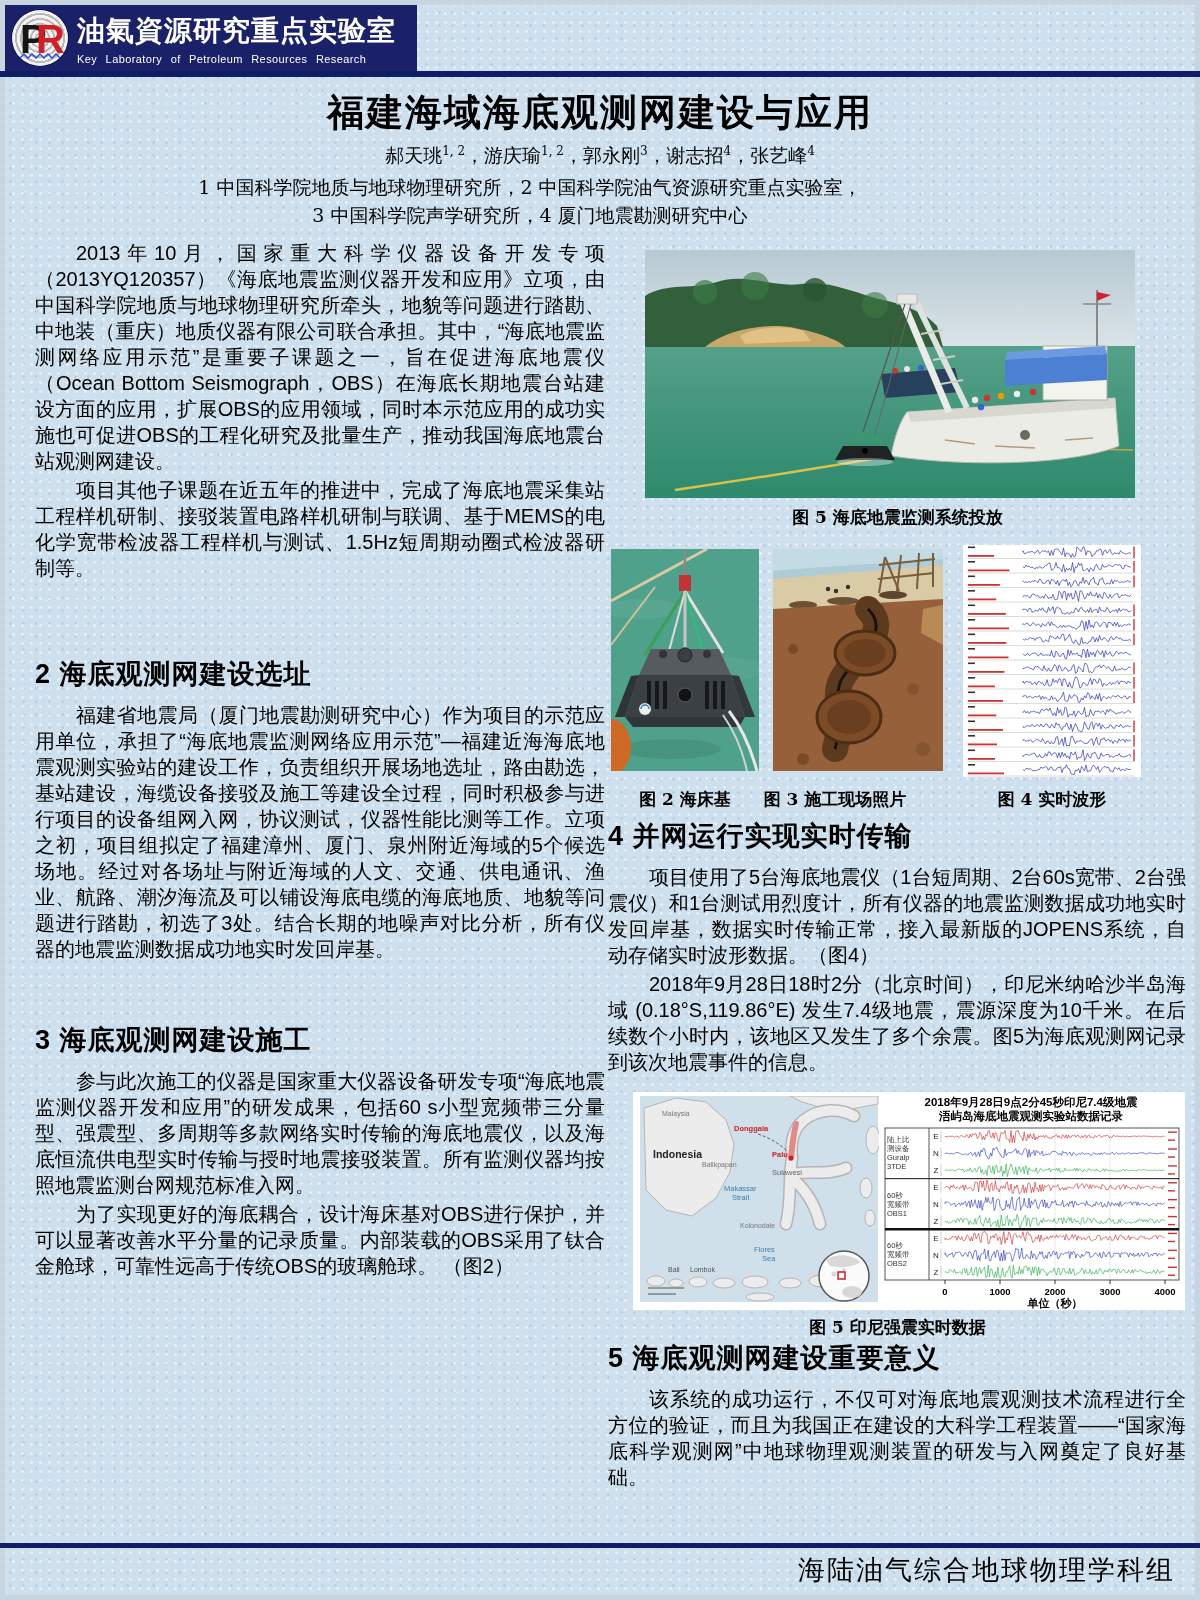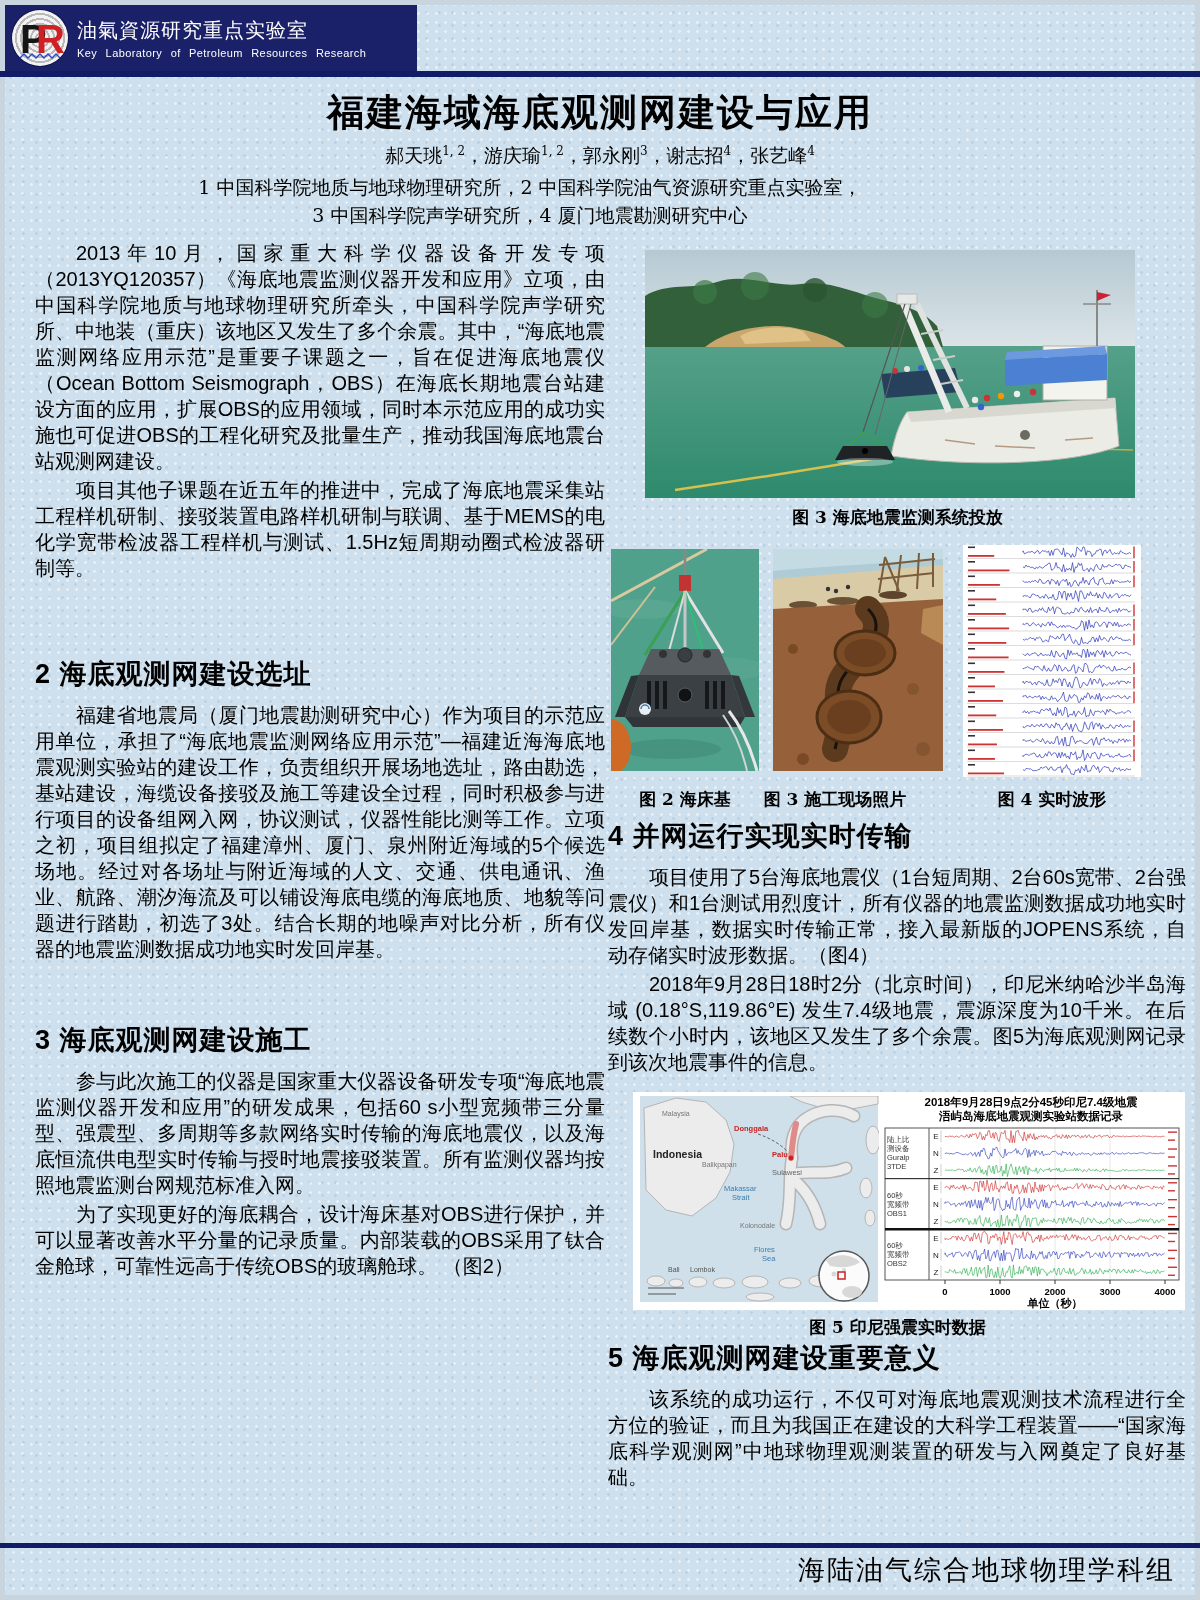--- a/index.html
+++ b/index.html
@@ -16,21 +16,21 @@
   .frame{position:absolute;inset:0;border:5px solid #c9d5de;pointer-events:none;}
   
   .banner{position:absolute;left:5px;top:5px;width:412px;height:66px;background:#1b2168;display:flex;align-items:center;}
   .logo{width:56px;height:56px;border-radius:50%;margin-left:7px;position:relative;flex:none;
         background:repeating-radial-gradient(circle at 50% 50%, #f2f2f2 0 3px, #b9b9b9 3px 5px);
         box-shadow:0 0 0 1px #0d1550;}
   .logo .lp{position:absolute;left:8px;top:1px;font-size:40px;font-weight:bold;color:#151515;line-height:56px;}
   .logo .lr{position:absolute;left:24px;top:1px;font-size:40px;font-weight:bold;color:#cf2026;line-height:56px;}
   .logo svg{position:absolute;left:8px;bottom:6px;}
   .banner-names{margin-left:9px;min-width:0;}
-  .lab-cn{color:#fff;font-size:20px;font-weight:normal;font-family:"DejaVu Serif",serif;white-space:nowrap;letter-spacing:1px;}
+  .lab-cn{color:#fff;font-size:28px;font-weight:bold;font-family:"DejaVu Serif",serif;white-space:nowrap;letter-spacing:1px;}
   .lab-en{color:#fff;font-size:11px;margin-top:3px;letter-spacing:.4px;word-spacing:5px;white-space:nowrap;}
   .rule{position:absolute;left:0;top:71px;width:1200px;height:6px;background:#101c66;}
   
   .title{position:absolute;left:0;top:88px;width:1200px;text-align:center;font-size:37px;font-weight:bold;letter-spacing:2px;}
   .authors{position:absolute;left:0;top:143px;width:1200px;text-align:center;font-size:19px;font-family:"DejaVu Serif",serif;}
   .authors sup{font-size:12px;}
   .affil{position:absolute;left:0;width:1060px;text-align:center;font-size:19px;font-family:"DejaVu Serif",serif;}
   #affil1{top:175px;} #affil2{top:203px;}
   
   .sec-block{position:absolute;width:570px;}
@@ -78,21 +78,21 @@
   </div>
 </div>
 <div class="rule"></div>
 
 <div class="title">福建海域海底观测网建设与应用</div>
 <div class="authors"><span>郝天珧<sup>1, 2</sup></span>，<span>游庆瑜<sup>1, 2</sup></span>，<span>郭永刚<sup>3</sup></span>，<span>谢志招<sup>4</sup></span>，<span>张艺峰<sup>4</sup></span></div>
 <div class="affil" id="affil1">1 中国科学院地质与地球物理研究所，2 中国科学院油气资源研究重点实验室，</div>
 <div class="affil" id="affil2">3 中国科学院声学研究所，4 厦门地震勘测研究中心</div>
 
 <div class="sec-block" id="s1">
-  <p class="body-p">2013年10月，国家重大科学仪器设备开发专项（2013YQ120357）《海底地震监测仪器开发和应用》立项，由中国科学院地质与地球物理研究所牵头，中国科学院声学研究所、中地装（重庆）该地区又发生了多个余震。其中，“海底地震监测网络应用示范”是重要子课题之一，旨在促进海底地震仪（Ocean Bottom Seismograph，OBS）在海底长期地震台站建设方面的应用，扩展OBS的应用领域，同时本示范应用的成功实施也可促进OBS的工程化研究及批量生产，推动我国海底地震台站观测网建设。</p>
+  <p class="body-p">2013年10月，国家重大科学仪器设备开发专项（2013YQ120357）《海底地震监测仪器开发和应用》立项，由中国科学院地质与地球物理研究所牵头，地貌等问题进行踏勘、中地装（重庆）地质仪器有限公司联合承担。其中，“海底地震监测网络应用示范”是重要子课题之一，旨在促进海底地震仪（Ocean Bottom Seismograph，OBS）在海底长期地震台站建设方面的应用，扩展OBS的应用领域，同时本示范应用的成功实施也可促进OBS的工程化研究及批量生产，推动我国海底地震台站观测网建设。</p>
   <p class="body-p">项目其他子课题在近五年的推进中，完成了海底地震采集站工程样机研制、接驳装置电路样机研制与联调、基于MEMS的电化学宽带检波器工程样机与测试、1.5Hz短周期动圈式检波器研制等。</p>
 </div>
 
 <div class="sec-block" id="s2">
   <h2 class="sec-h">2  海底观测网建设选址</h2>
   <p class="body-p">福建省地震局（厦门地震勘测研究中心）作为项目的示范应用单位，承担了“海底地震监测网络应用示范”—福建近海海底地震观测实验站的建设工作，负责组织开展场地选址，路由勘选，基站建设，海缆设备接驳及施工等建设全过程，同时积极参与进行项目的设备组网入网，协议测试，仪器性能比测等工作。立项之初，项目组拟定了福建漳州、厦门、泉州附近海域的5个候选场地。经过对各场址与附近海域的人文、交通、供电通讯、渔业、航路、潮汐海流及可以铺设海底电缆的海底地质、地貌等问题进行踏勘，初选了3处。结合长期的地噪声对比分析，所有仪器的地震监测数据成功地实时发回岸基。</p>
 </div>
 
 <div class="sec-block" id="s3">
   <h2 class="sec-h">3  海底观测网建设施工</h2>
@@ -153,21 +153,21 @@
   <circle cx="220" cy="201" r="3" fill="#000"></circle>
   <ellipse cx="220" cy="212" rx="28" ry="4" fill="#ffffff" opacity=".35"></ellipse>
   <circle cx="330" cy="150" r="3.2" fill="#e8e8e8"></circle>
       <circle cx="342" cy="148" r="3.2" fill="#cc3333"></circle>
   <circle cx="356" cy="146" r="3.2" fill="#ee9900"></circle>
       <circle cx="372" cy="144" r="3.2" fill="#eeeeee"></circle>
   <circle cx="388" cy="142" r="3.2" fill="#cc3333"></circle>
       <circle cx="336" cy="157" r="3.2" fill="#3366cc"></circle>
 </svg>
 </div>
-<div class="cap" id="cap1">图 3 海底地震监测系统投放</div>
+<div class="cap" id="cap1">图 5 海底地震监测系统投放</div>
 
 <div class="fig" id="fig2">
 <svg width="148" height="222" viewBox="0 0 148 222">
   <rect width="148" height="222" fill="#4fa18b"></rect>
   <ellipse cx="30" cy="60" rx="40" ry="10" fill="#ffffff" opacity=".06"></ellipse>
   <ellipse cx="110" cy="120" rx="45" ry="12" fill="#ffffff" opacity=".05"></ellipse>
   <ellipse cx="60" cy="200" rx="50" ry="10" fill="#0a3a2e" opacity=".12"></ellipse>
   <line x1="0" y1="52" x2="96" y2="0" stroke="#d9c9a0" stroke-width="3"></line>
   <line x1="0" y1="96" x2="44" y2="38" stroke="#cfc09a" stroke-width="2"></line>
   <line x1="74" y1="0" x2="74" y2="28" stroke="#888" stroke-width="2.5"></line>

